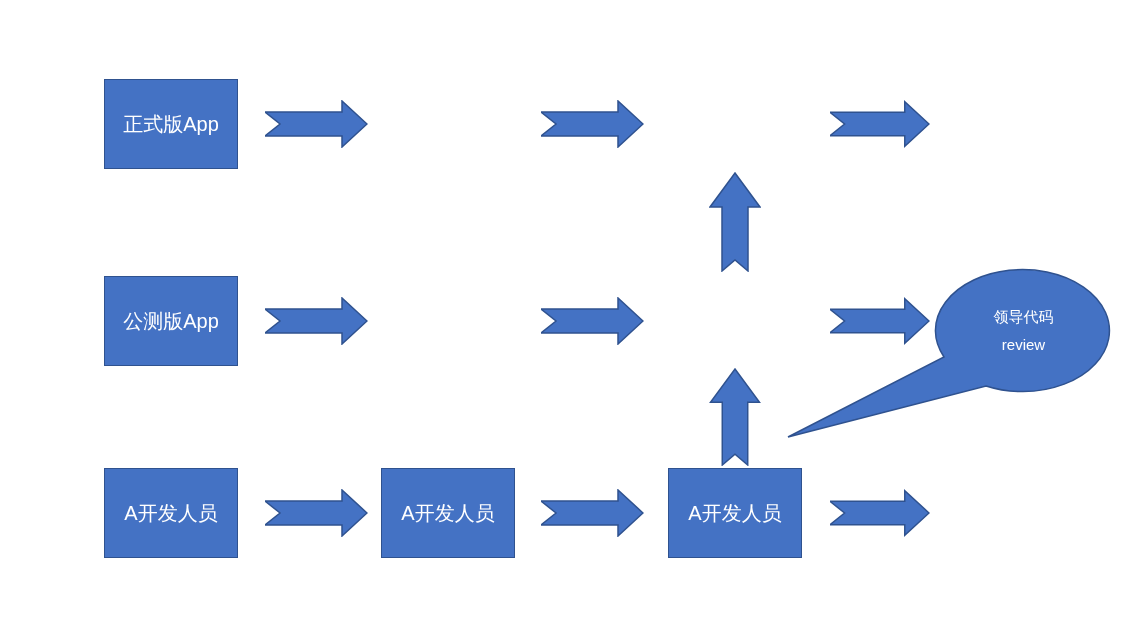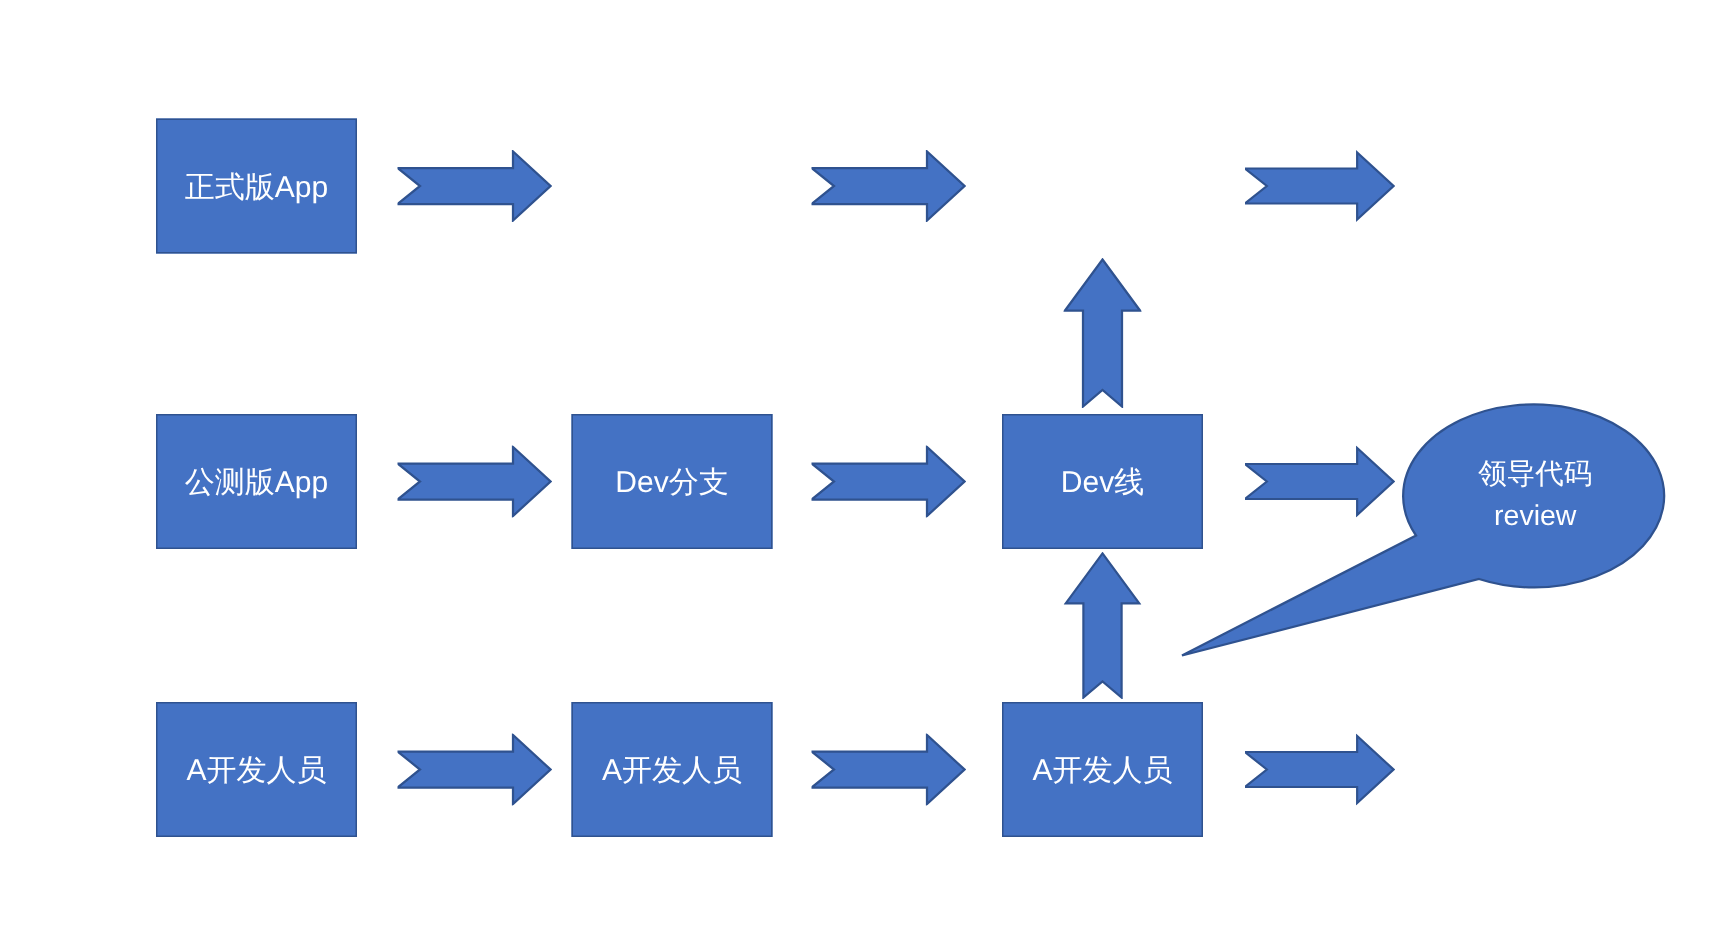--- a/index.html
+++ b/index.html
@@ -29,21 +29,21 @@
     white-space:nowrap;
   }
   svg.arrow,svg.overlay{position:absolute;display:block;}
   .shape{fill:var(--fill);stroke:var(--stroke);stroke-width:1.5;stroke-linejoin:miter;}
   svg.overlay{left:0;top:0;pointer-events:none;}
   .callout-text{
     position:absolute;
     left:936px;top:278px;width:175px;height:105px;
     display:flex;flex-direction:column;align-items:center;justify-content:center;
     color:var(--text);
-    font-size:19px;line-height:28px;
+    font-size:15px;line-height:28px;
     text-align:center;
   }
 </style>
 </head>
 <body>
 
 <div class="canvas">
 
   <div class="box" style="left:104px;top:79px">
     <span>正式版App</span>
@@ -57,29 +57,23 @@
   <svg class="arrow" style="left:830px;top:100px" width="100" height="48" viewBox="0 0 103 48">
     <polygon class="shape" points="0,12 77,12 77,1 102,24 77,47 77,36 0,36 15,24"></polygon>
   </svg>
 
   <div class="box" style="left:104px;top:276px">
     <span>公测版App</span>
   </div>
   <svg class="arrow" style="left:265px;top:297px" width="103" height="48" viewBox="0 0 103 48">
     <polygon class="shape" points="0,12 77,12 77,1 102,24 77,47 77,36 0,36 15,24"></polygon>
   </svg>
-  <div class="box" style="left:381px;top:276px">
-    <span>Dev分支</span>
-  </div>
   <svg class="arrow" style="left:541px;top:297px" width="103" height="48" viewBox="0 0 103 48">
     <polygon class="shape" points="0,12 77,12 77,1 102,24 77,47 77,36 0,36 15,24"></polygon>
   </svg>
-  <div class="box" style="left:668px;top:276px">
-    <span>Dev线</span>
-  </div>
   <svg class="arrow" style="left:830px;top:297px" width="100" height="48" viewBox="0 0 103 48">
     <polygon class="shape" points="0,12 77,12 77,1 102,24 77,47 77,36 0,36 15,24"></polygon>
   </svg>
 
   <div class="box" style="left:104px;top:468px">
     <span>A开发人员</span>
   </div>
   <svg class="arrow" style="left:265px;top:489px" width="103" height="48" viewBox="0 0 103 48">
     <polygon class="shape" points="0,12 77,12 77,1 102,24 77,47 77,36 0,36 15,24"></polygon>
   </svg>

